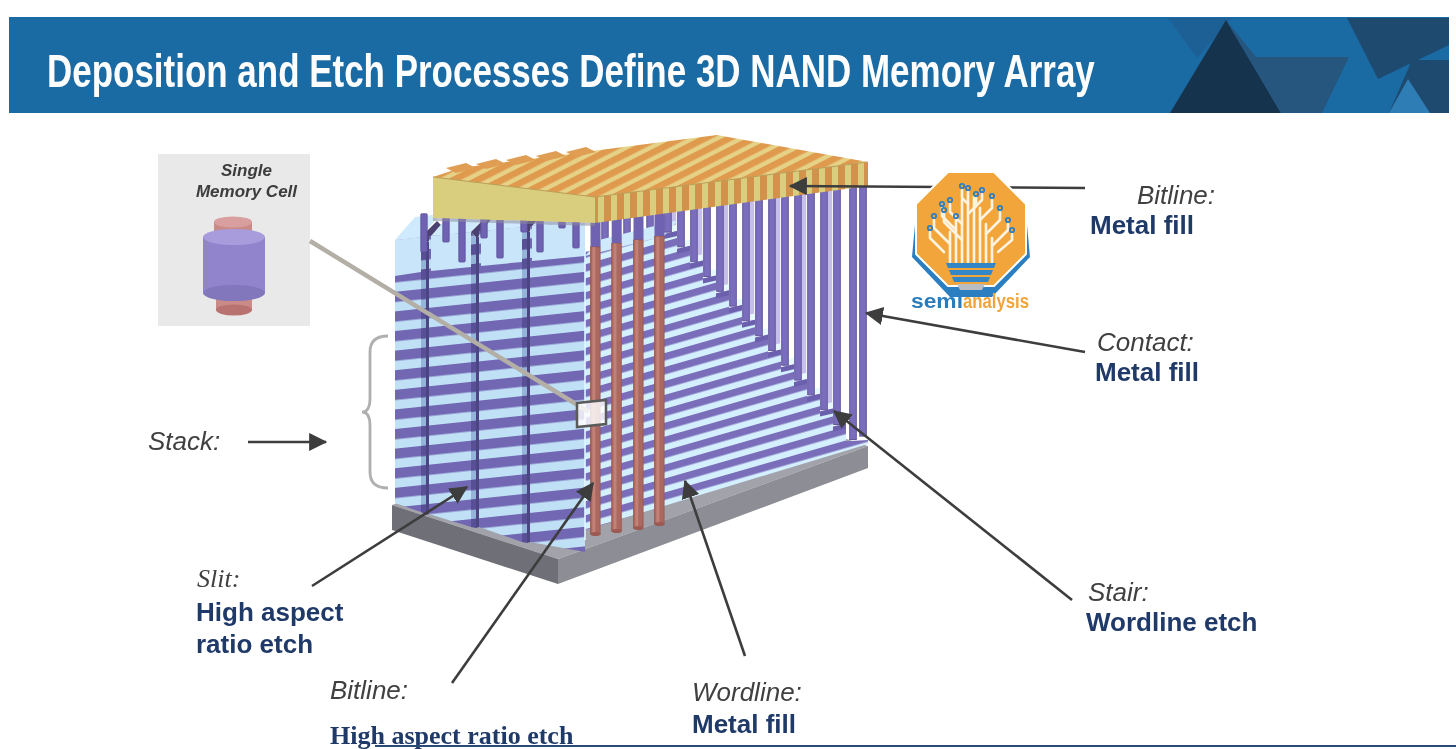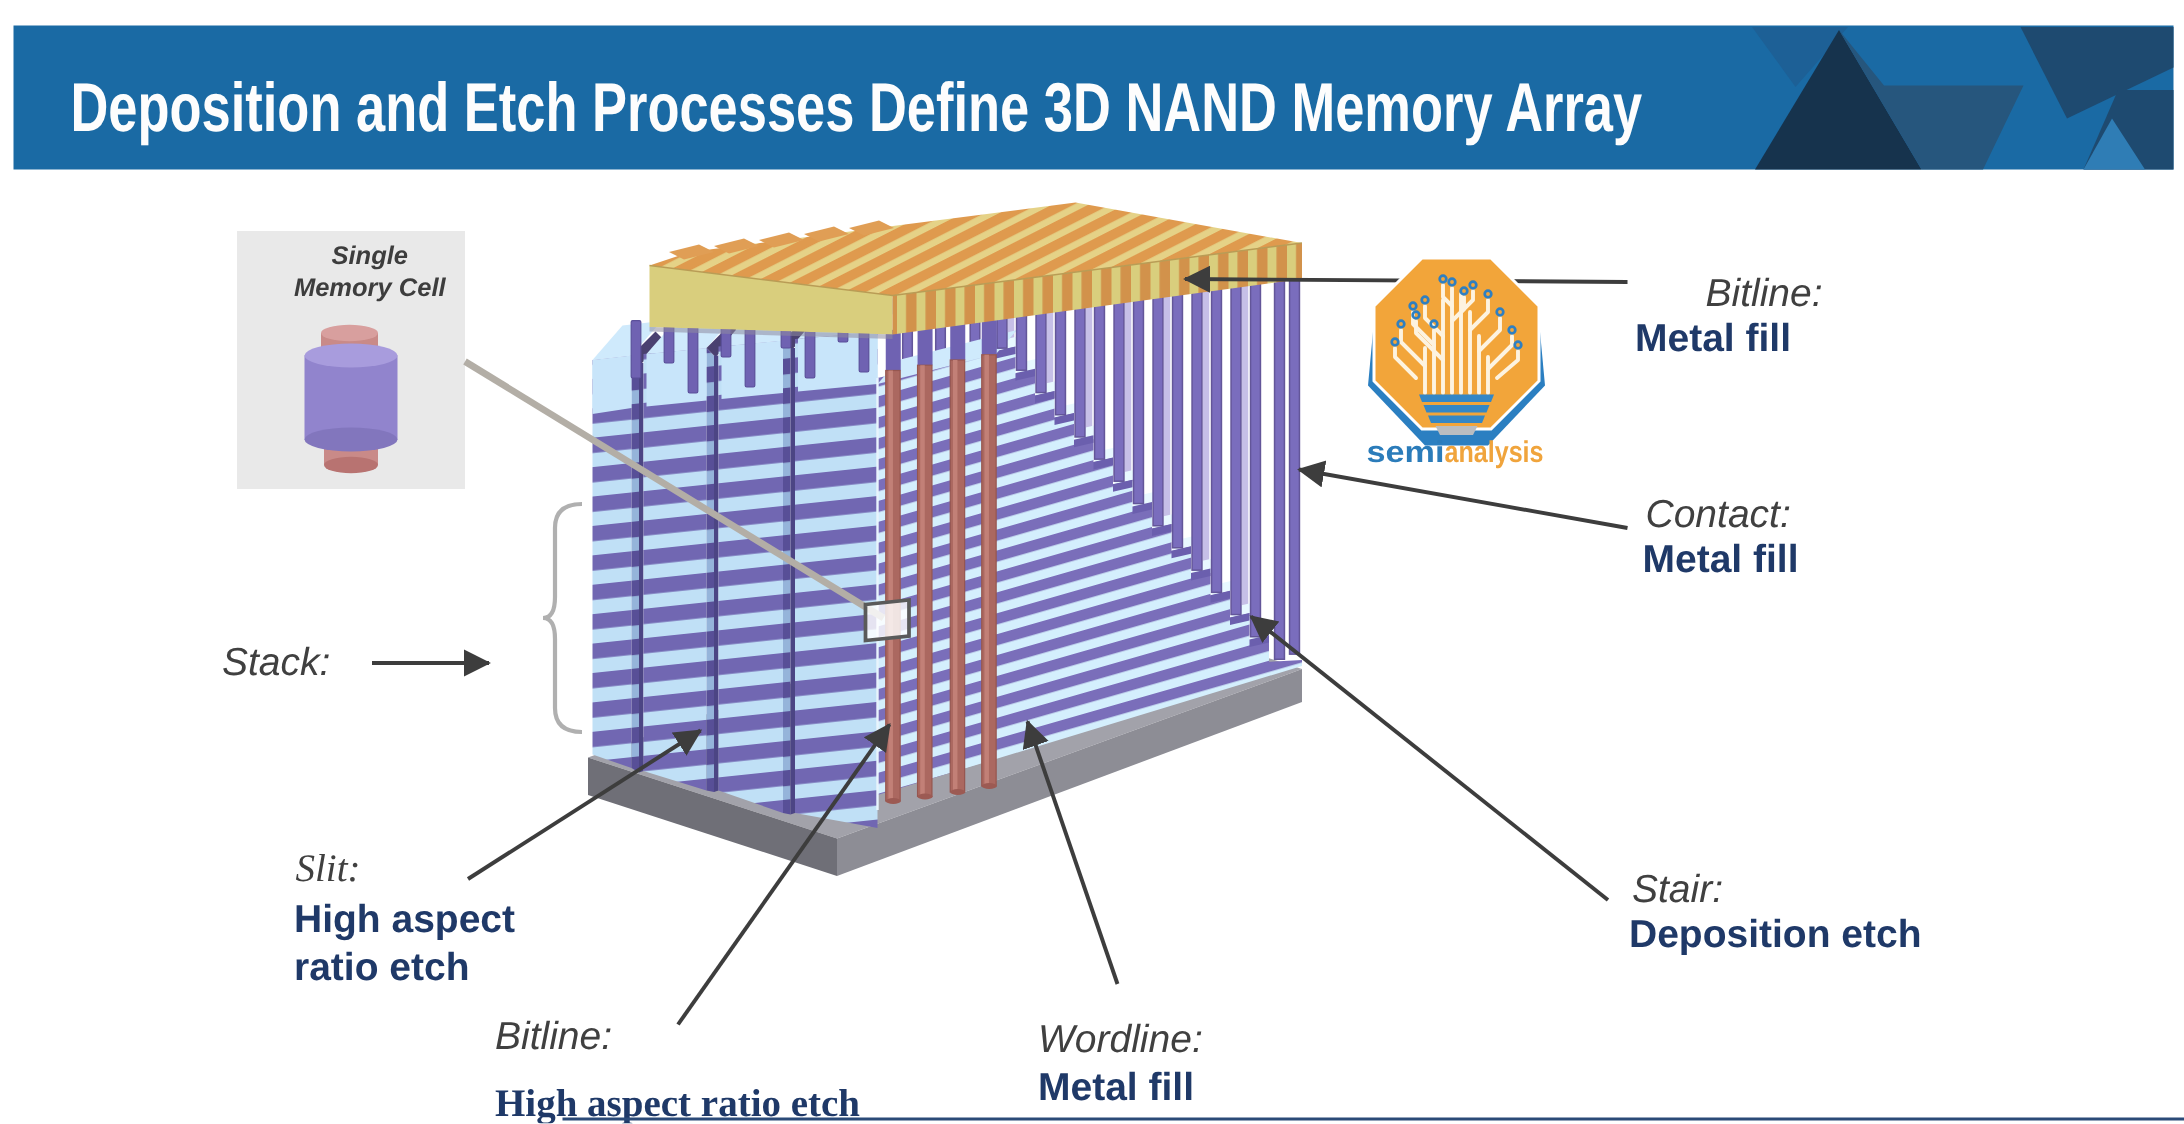--- a/index.html
+++ b/index.html
@@ -287,20 +287,20 @@
   </svg>
 
   <div class="lab it" style="left:148px;top:425px;">Stack:</div>
   <div class="lab it" style="left:197px;top:563px;font-family:Liberation Serif, serif;">Slit:</div>
   <div class="lab bd" style="left:196px;top:596px;">High aspect<br>ratio etch</div>
   <div class="lab it" style="left:330px;top:674px;">Bitline:</div>
   <div class="lab bd" style="left:330px;top:720px;font-family:Liberation Serif, serif;">High aspect ratio etch</div>
   <div class="lab it" style="left:692px;top:676px;">Wordline:</div>
   <div class="lab bd" style="left:692px;top:708px;">Metal fill</div>
   <div class="lab it" style="left:1088px;top:576px;">Stair:</div>
-  <div class="lab bd" style="left:1086px;top:606px;">Deposition etch</div>
+  <div class="lab bd" style="left:1086px;top:606px;">Wordline etch</div>
   <div class="lab it" style="left:1093px;top:179px;margin-left:44px;">Bitline:</div>
   <div class="lab bd" style="left:1090px;top:209px;">Metal fill</div>
   <div class="lab it" style="left:1097px;top:326px;">Contact:</div>
   <div class="lab bd" style="left:1095px;top:356px;">Metal fill</div>
 
   <div id="botline"></div>
 </div>
 
 </body></html>

